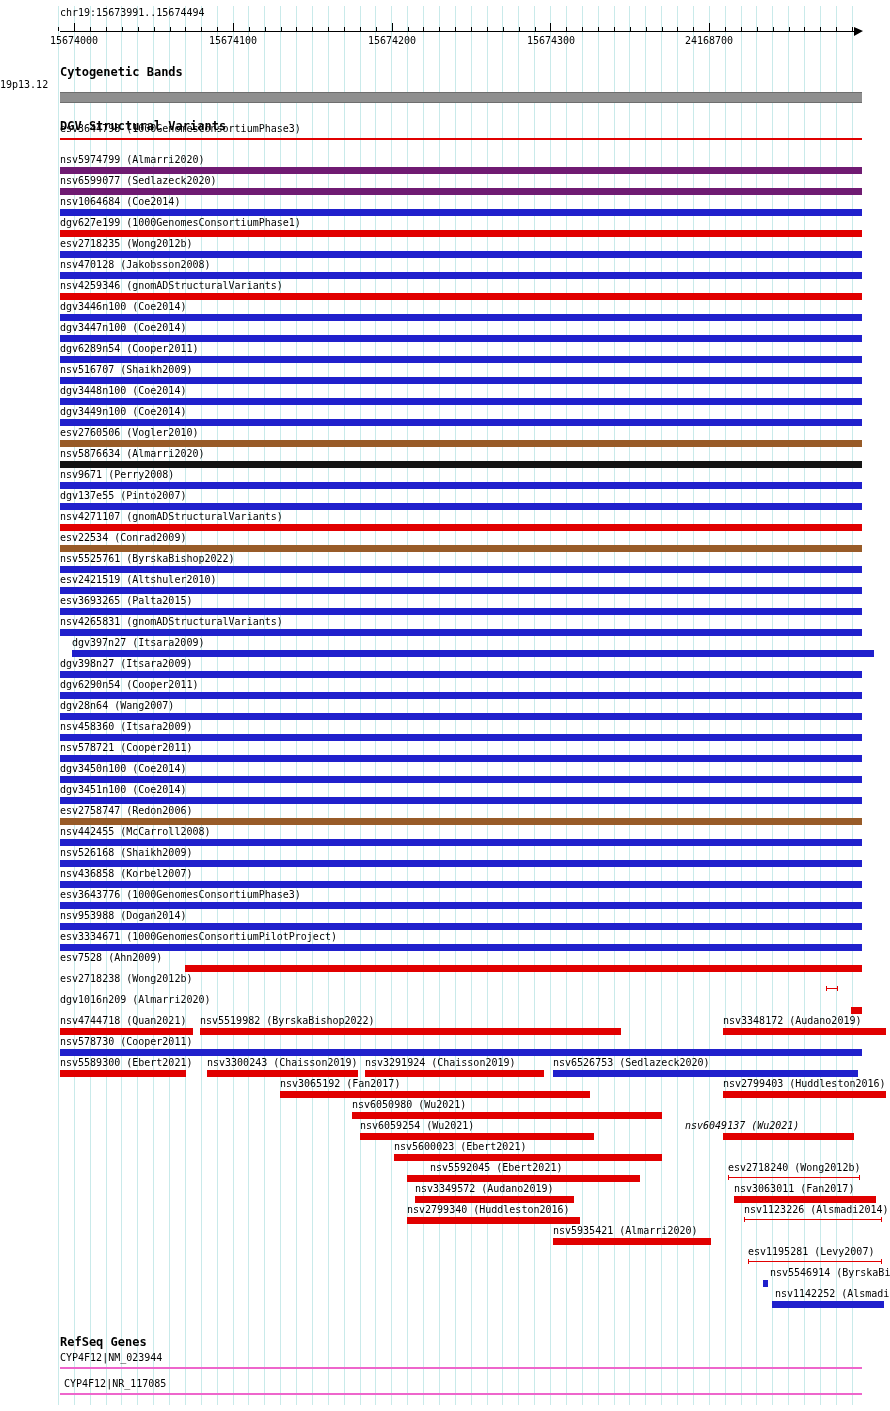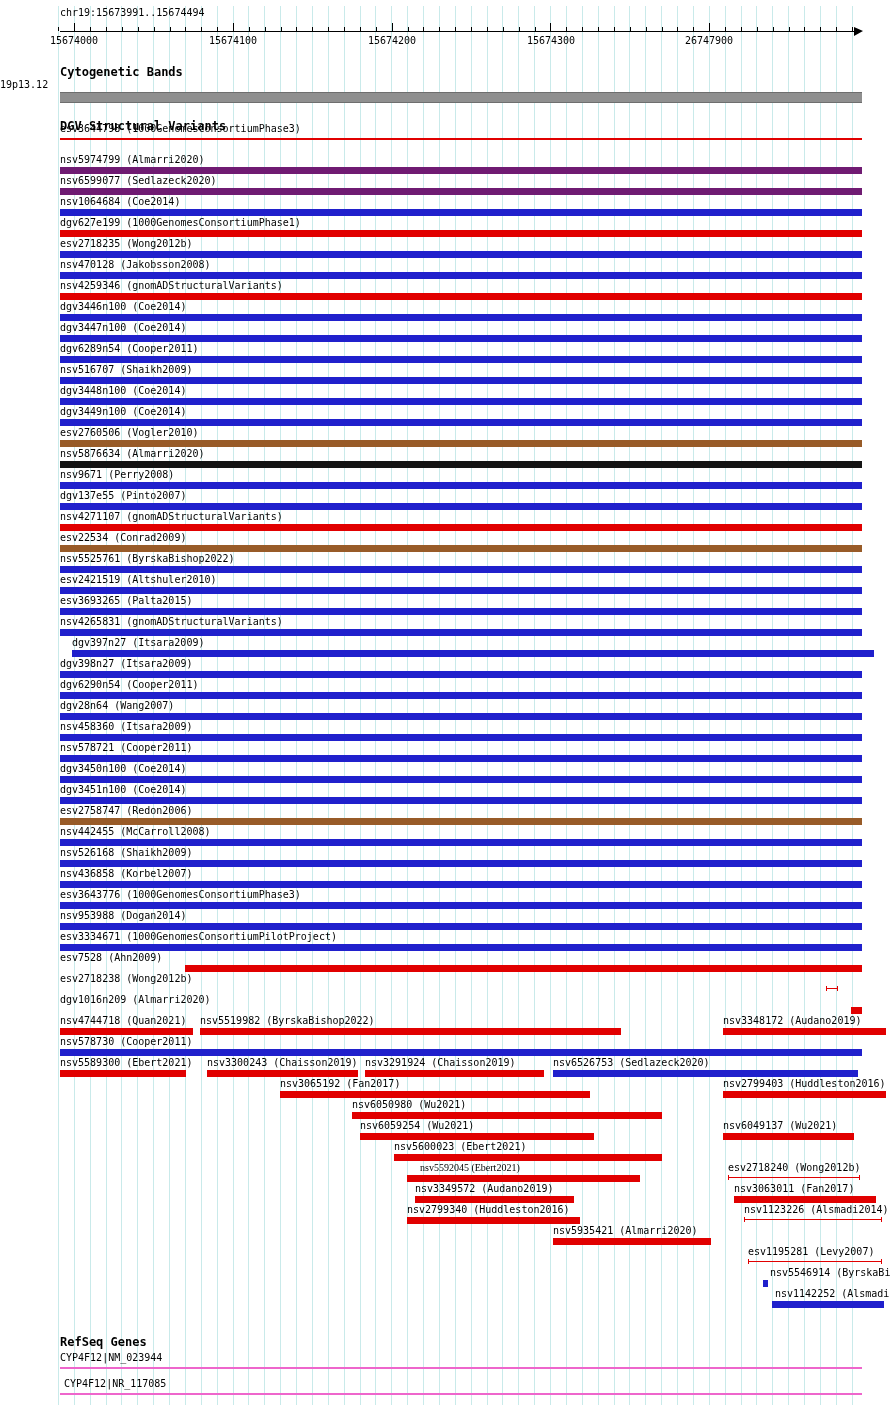--- a/index.html
+++ b/index.html
@@ -90,21 +90,21 @@
       <div class="tick" style="left: 804.431px; top: 27px; height: 4px;"></div>
       <div class="tick" style="left: 820.304px; top: 27px; height: 4px;"></div>
       <div class="tick" style="left: 836.177px; top: 27px; height: 4px;"></div>
       <div class="tick" style="left: 852.05px; top: 27px; height: 4px;"></div>
     </div>
   <div id="ruler-nums">
       <div class="ruler-num" style="left: 74px;">15674000</div>
       <div class="ruler-num" style="left: 233px;">15674100</div>
       <div class="ruler-num" style="left: 392px;">15674200</div>
       <div class="ruler-num" style="left: 551px;">15674300</div>
-      <div class="ruler-num" style="left: 709px;">26747900</div>
+      <div class="ruler-num" style="left: 709px;">24168700</div>
     </div>
 
   <div class="hdr" id="cyto-header">Cytogenetic Bands</div>
   <div class="lbl" id="cyto-band-label">19p13.12</div>
   <div id="cytoband-bar" style="background: rgb(143, 143, 143);"></div>
 
   <div class="hdr" id="dgv-header">DGV Structural Variants</div>
   <div id="dgv-rows">
       <div class="dgv-row" style="top: 123px;">
         <div class="vlabel" style="left: 60px;">esv3644798 (1000GenomesConsortiumPhase3)</div>
@@ -306,29 +306,29 @@
         <div class="vlabel" style="left: 723px;">nsv2799403 (Huddleston2016)</div>
         <div class="vbar thick" style="left: 723px; width: 163px; background: rgb(225, 0, 0);"></div>
       </div>
       <div class="dgv-row" style="top: 1099px;">
         <div class="vlabel" style="left: 352px;">nsv6050980 (Wu2021)</div>
         <div class="vbar thick" style="left: 352px; width: 310px; background: rgb(225, 0, 0);"></div>
       </div>
       <div class="dgv-row" style="top: 1120px;">
         <div class="vlabel" style="left: 360px;">nsv6059254 (Wu2021)</div>
         <div class="vbar thick" style="left: 360px; width: 234px; background: rgb(225, 0, 0);"></div>
-        <div class="vlabel" style="left: 723px;">nsv6049137 (Wu2021)</div>
+        <div class="vlabel" style="left: 685px; font-style: italic;">nsv6049137 (Wu2021)</div>
         <div class="vbar thick" style="left: 723px; width: 131px; background: rgb(225, 0, 0);"></div>
       </div>
       <div class="dgv-row" style="top: 1141px;">
         <div class="vlabel" style="left: 394px;">nsv5600023 (Ebert2021)</div>
         <div class="vbar thick" style="left: 394px; width: 268px; background: rgb(225, 0, 0);"></div>
       </div>
       <div class="dgv-row" style="top: 1162px;">
-        <div class="vlabel" style="left: 420px; font-family: Liberation Serif, serif;">nsv5592045 (Ebert2021)</div>
+        <div class="vlabel" style="left: 430px;">nsv5592045 (Ebert2021)</div>
         <div class="vbar thick" style="left: 407px; width: 233px; background: rgb(225, 0, 0);"></div>
         <div class="vlabel" style="left: 728px;">esv2718240 (Wong2012b)</div>
         <div class="vbar range" style="left: 728px; width: 132px;">
           <div class="range-line" style="background: rgb(225, 0, 0);"></div>
           <div class="range-cap" style="left: 0px; background: rgb(225, 0, 0);"></div>
           <div class="range-cap" style="right: 0px; background: rgb(225, 0, 0);"></div>
         </div>
       </div>
       <div class="dgv-row" style="top: 1183px;">
         <div class="vlabel" style="left: 415px;">nsv3349572 (Audano2019)</div>

